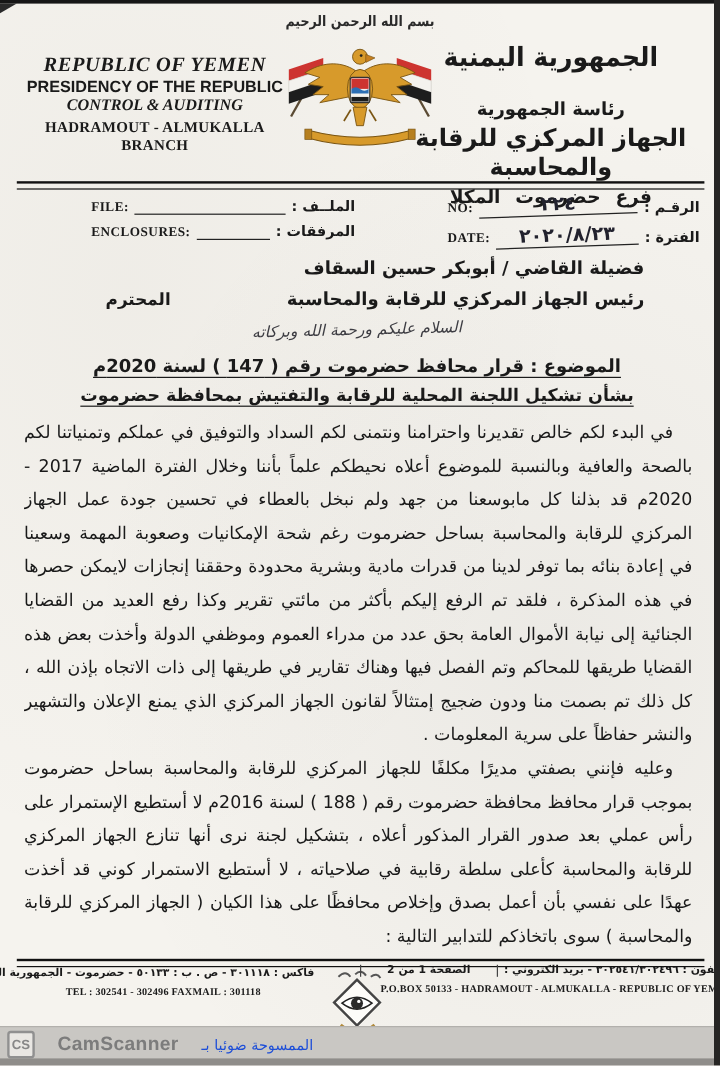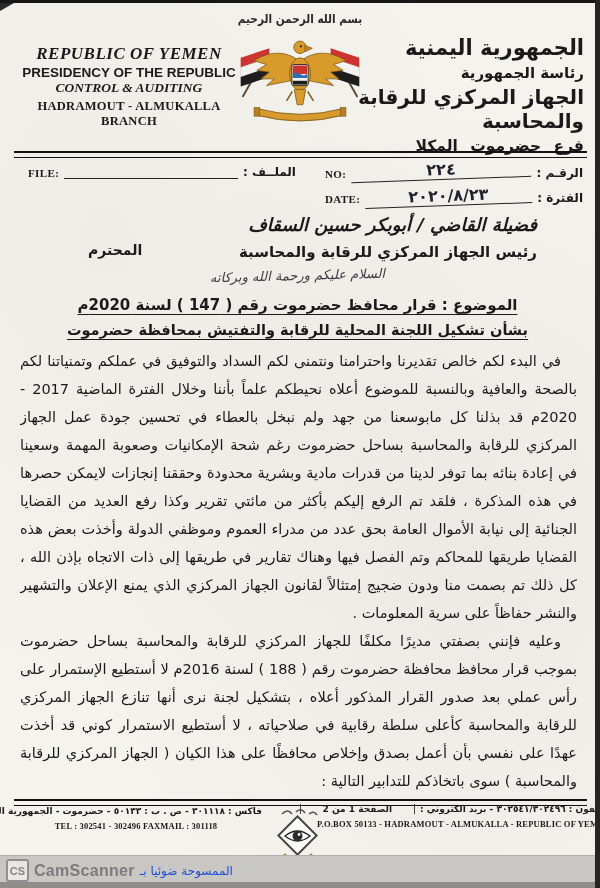--- a/index.html
+++ b/index.html
@@ -20,45 +20,45 @@
   
   .hdr-en{position:absolute;left:18px;top:44px;width:222px;text-align:center;line-height:1.3;}
   .hdr-en .l1{font:bold italic 17px "Liberation Serif",serif;letter-spacing:0.5px;}
   .hdr-en .l2{font:bold 13.5px "Liberation Sans",sans-serif;margin-top:1px;}
   .hdr-en .l3{font:bold italic 13px "Liberation Serif",serif;margin-top:2px;}
   .hdr-en .l4{font:bold italic 13.5px "Liberation Serif",serif;}
   .hdr-en .l5{font:bold 12.5px "Liberation Serif",serif;margin-top:3px;letter-spacing:0.3px;}
 
   .hdr-center{position:absolute;left:233px;top:12px;width:134px;text-align:center;}
   .bismillah{font-size:10.5px;font-weight:bold;color:#2a2a2a;transform:scaleY(1.15);margin-bottom:2px;}
-  .hdr-ar{position:absolute;right:11px;top:36px;width:228px;direction:rtl;}
+  .hdr-ar{position:absolute;right:22px;top:36px;width:228px;text-align:center;direction:rtl;}
   .hdr-ar .a1{font-size:21px;font-weight:bold;letter-spacing:1px;transform:scaleY(1.05);}
-  .hdr-ar .a2{font-size:15px;font-weight:bold;margin-top:4px;}
+  .hdr-ar .a2{font-size:15px;font-weight:bold;margin-top:22px;}
   .hdr-ar .a3{font-size:20px;font-weight:bold;margin-top:3px;}
   .hdr-ar .a4{font-size:15.5px;font-weight:bold;margin-top:4px;word-spacing:7px;}
 
   .rule{position:absolute;left:14px;right:8px;height:4px;
         border-top:2px solid #111;border-bottom:1px solid #111;}
   .rule.hdr{top:151px;}
   .rule.ftr{top:799px;}
 
   
   .ref-left{position:absolute;left:28px;top:165px;width:268px;}
   .ref-right{position:absolute;right:12px;top:161px;width:258px;}
-  .ref-row{display:flex;align-items:flex-end;margin-bottom:7px;}
+  .ref-row{display:flex;align-items:flex-end;margin-bottom:7px;margin-left:48px;}
   .ref-en{font:bold 11px "Liberation Serif",serif;letter-spacing:0.4px;white-space:nowrap;}
   .ref-line{flex:1;border-bottom:1.5px solid #222;height:11px;margin:0 5px;}
   .ref-ar{font-size:12px;font-weight:bold;white-space:nowrap;direction:rtl;}
   .hand{direction:ltr;unicode-bidi:bidi-override;flex:1;text-align:center;
         border-bottom:1.5px solid #222;font-size:16px;font-weight:bold;color:#22222e;
         letter-spacing:2px;transform:rotate(-2deg);margin:0 5px;line-height:1.1;}
 
   
   .addr{position:absolute;right:58px;top:214px;text-align:right;direction:rtl;}
-  .addr .n1{font-size:18px;font-weight:bold;font-style:italic;}
+  .addr .n1{font-size:15px;font-weight:bold;}
   .addr .n2{font-size:15px;font-weight:bold;margin-top:8px;}
   .honorific{position:absolute;left:88px;top:242px;font-size:14px;font-weight:bold;}
   .greeting{position:absolute;left:0;right:0;top:268px;text-align:center;
             font-size:13px;font-style:italic;color:#3c3c42;transform:rotate(-1.5deg);}
 
   
   .subject{position:absolute;left:30px;right:30px;top:296px;text-align:center;direction:rtl;}
   .subject .s1{font-size:15px;font-weight:bold;text-decoration:underline;text-underline-offset:4px;}
   .subject .s2{font-size:14.5px;font-weight:bold;margin-top:8px;
                text-decoration:underline;text-underline-offset:4px;}
@@ -77,21 +77,21 @@
   .ft-ar{font-size:9px;font-weight:bold;direction:rtl;white-space:nowrap;}
   .ft-en{font:bold 8.5px "Liberation Serif",serif;margin-top:5px;white-space:nowrap;letter-spacing:0.2px;}
   .ft-row{display:flex;direction:rtl;justify-content:center;align-items:center;gap:5px;}
   .pg{border-left:1px solid #444;border-right:1px solid #444;padding:0 22px;font-weight:bold;}
   .ft-logo{position:absolute;left:268px;top:806px;width:60px;height:56px;}
 
   
   .cs-bar{position:absolute;left:0;right:0;bottom:0;height:32px;background:#c9c7c3;
           border-top:1px solid #b2b0ac;z-index:4;}
   .cs-bar .strip{position:absolute;left:0;right:0;bottom:0;height:6px;background:#8f8d8a;}
-  .wm{position:absolute;left:6px;top:3px;display:flex;align-items:center;gap:5px;}
+  .wm{position:absolute;left:6px;top:3px;display:flex;align-items:center;gap:19px;}
   .cs-badge{width:19px;height:19px;border:2px solid #909090;border-radius:3px;background:#e9e7e3;
             color:#878787;font:bold 11px "Liberation Sans",sans-serif;
             display:flex;align-items:center;justify-content:center;}
   .cs-brand{font:bold 16px "Liberation Sans",sans-serif;color:#7c7c7c;letter-spacing:0.3px;}
   .cs-ar{font-size:12px;color:#1d4ed8;direction:rtl;}
 </style>
 </head>
 <body>
 
 <div class="scan">
@@ -153,20 +153,25 @@
       <div class="a4">فرع حضرموت المكلا</div>
     </div>
 
     <div class="rule hdr"></div>
 
     <div class="ref-left">
       <div class="ref-row">
         <span class="ref-en">FILE:</span>
         <span class="ref-line"></span>
         <span class="ref-ar">الملــف :</span>
+      </div>
+      <div class="ref-row">
+        <span class="ref-en">ENCLOSURES:</span>
+        <span class="ref-line"></span>
+        <span class="ref-ar">المرفقات :</span>
       </div>
     </div>
 
     <div class="ref-right">
       <div class="ref-row">
         <span class="ref-en">NO:</span>
         <span class="hand">٢٢٤</span>
         <span class="ref-ar">الرقـم :</span>
       </div>
       <div class="ref-row">

